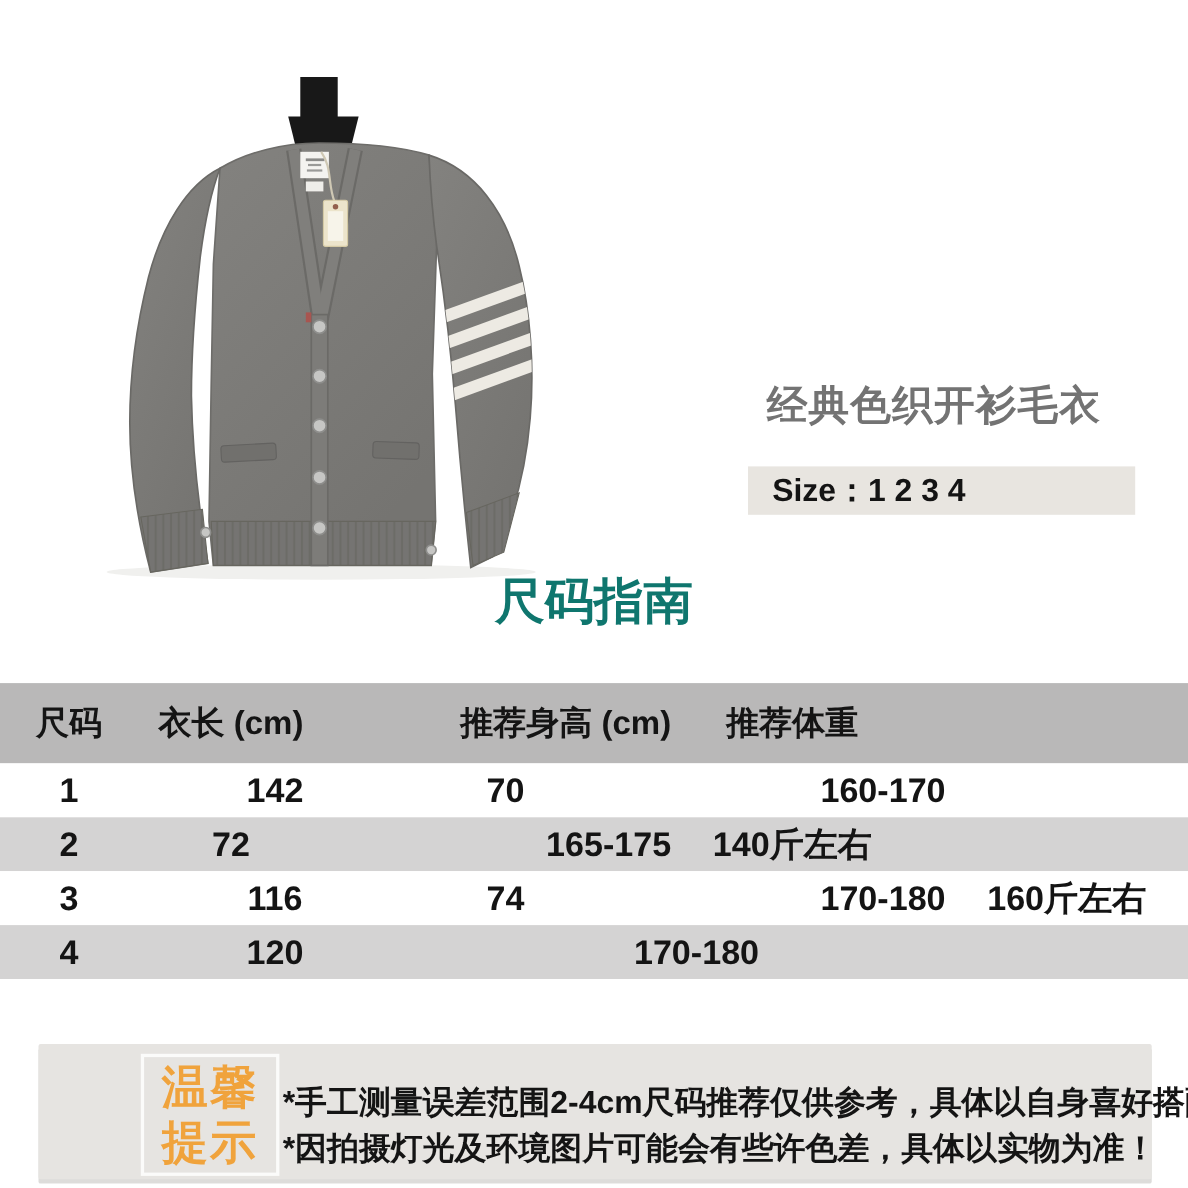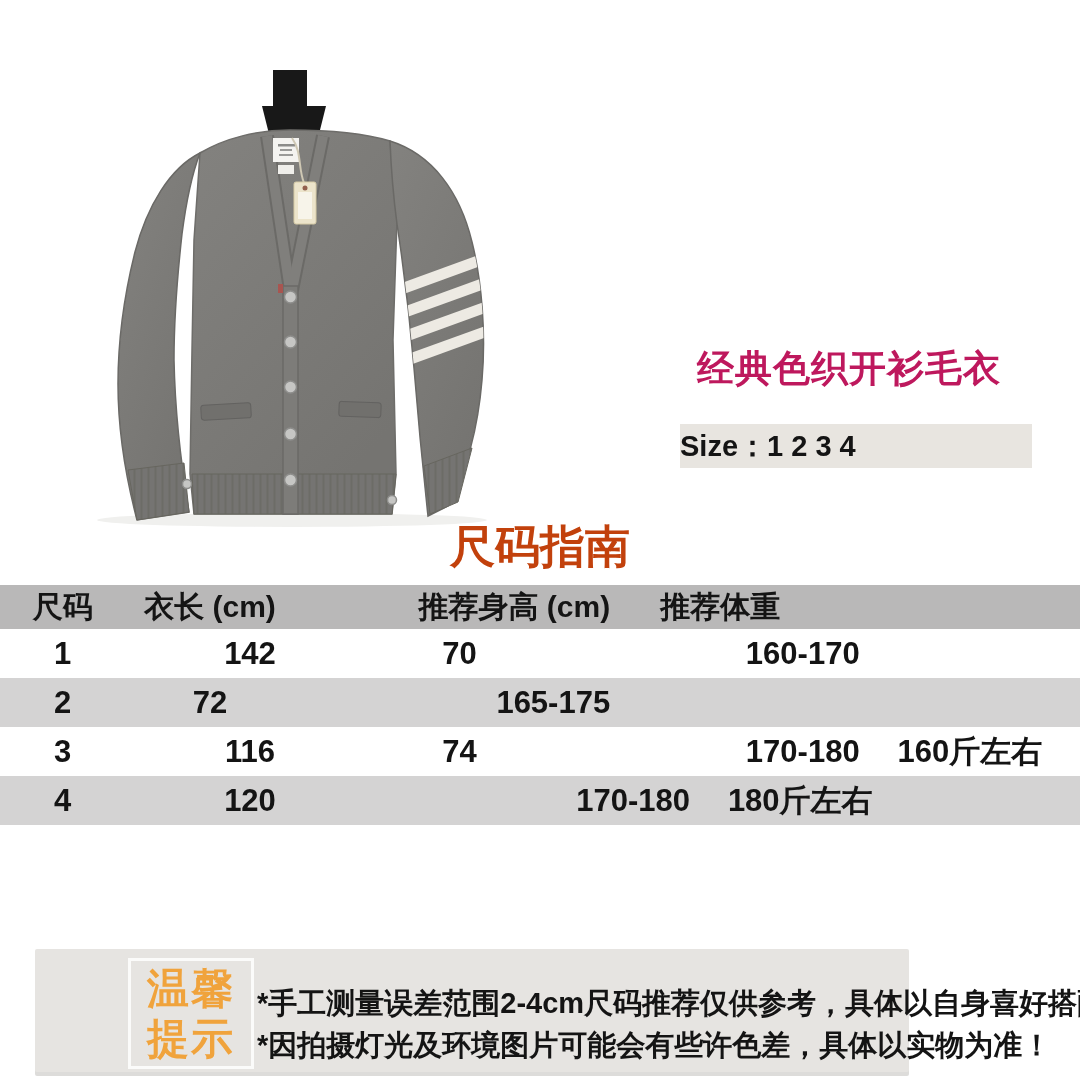--- a/index.html
+++ b/index.html
@@ -4,40 +4,40 @@
 <style>
   html,body{margin:0;padding:0;}
   body{
     width:1080px;height:1080px;position:relative;background:#ffffff;
     font-family:"Liberation Sans","DejaVu Sans",sans-serif;
     color:#141414;overflow:hidden;
   }
   .photo{position:absolute;left:40px;top:20px;width:620px;height:510px;}
   .product-title{
     position:absolute;left:697px;top:344px;font-size:37px;font-weight:700;
-    color:#be185d;letter-spacing:1px;white-space:nowrap;
+    color:#737373;letter-spacing:1px;white-space:nowrap;
   }
   .size-bar{
     position:absolute;left:680px;top:424px;width:352px;height:44px;
-    background:#e8e5e0;line-height:44px;box-sizing:border-box;
+    background:#e8e5e0;line-height:44px;padding-left:22px;box-sizing:border-box;
     font-size:29px;font-weight:700;color:#141414;white-space:nowrap;
   }
   .guide-heading{
     position:absolute;left:0;top:521px;width:1080px;text-align:center;
-    font-size:45px;font-weight:700;line-height:52px;color:#c2410c;
+    font-size:45px;font-weight:700;line-height:52px;color:#0f766e;
   }
   .size-table{position:absolute;left:0;top:585px;width:1080px;}
   .trow{display:flex;width:100%;align-items:center;}
-  .thead{height:44px;background:#b9b8b8;font-size:30px;font-weight:700;}
+  .thead{height:73px;background:#b9b8b8;font-size:30px;font-weight:700;margin-top:36px;}
   .tbody .trow{height:49px;font-size:31px;font-weight:600;background:#ffffff;}
   .tbody .trow:nth-child(even){background:#d4d3d3;}
   .cell{text-align:center;box-sizing:border-box;}
   .c1{width:11.6%;}.c2{width:23.1%;}.c3{width:15.7%;}.c4{width:29.2%;text-align:right;}.c5{width:20.4%;}
   .notice{
-    position:absolute;left:35px;top:949px;width:874px;height:123px;
+    position:absolute;left:35px;top:949px;width:1012px;height:123px;
     background:#e6e4e1;border-radius:2px;box-shadow:0 4px 0 rgba(180,178,172,.45);
   }
   .notice-badge{
     position:absolute;left:93px;top:9px;width:120px;height:105px;
     border:3px solid #fbfbfa;display:flex;flex-direction:column;
     align-items:center;justify-content:center;
     font-size:42px;font-weight:700;line-height:50px;letter-spacing:2px;
     color:#f0a33c;
   }
   .notice-lines{
@@ -151,33 +151,33 @@
     <div class="trow">
       <div class="cell c1">1</div>
       <div class="cell c2">142</div>
       <div class="cell c3">70</div>
       <div class="cell c4">160-170</div>
     </div>
     <div class="trow">
       <div class="cell c1">2</div>
       <div class="cell c3">72</div>
       <div class="cell c4">165-175</div>
+      <div class="cell c5">140斤左右</div>
     </div>
     <div class="trow">
       <div class="cell c1">3</div>
       <div class="cell c2">116</div>
       <div class="cell c3">74</div>
       <div class="cell c4">170-180</div>
       <div class="cell c5">160斤左右</div>
     </div>
     <div class="trow">
       <div class="cell c1">4</div>
       <div class="cell c2">120</div>
       <div class="cell c4">170-180</div>
-      <div class="cell c5">180斤左右</div>
     </div>
   </div>
 </div>
 
 <div class="notice">
   <div class="notice-badge">
     <span>温馨</span>
     <span>提示</span>
   </div>
   <div class="notice-lines">

